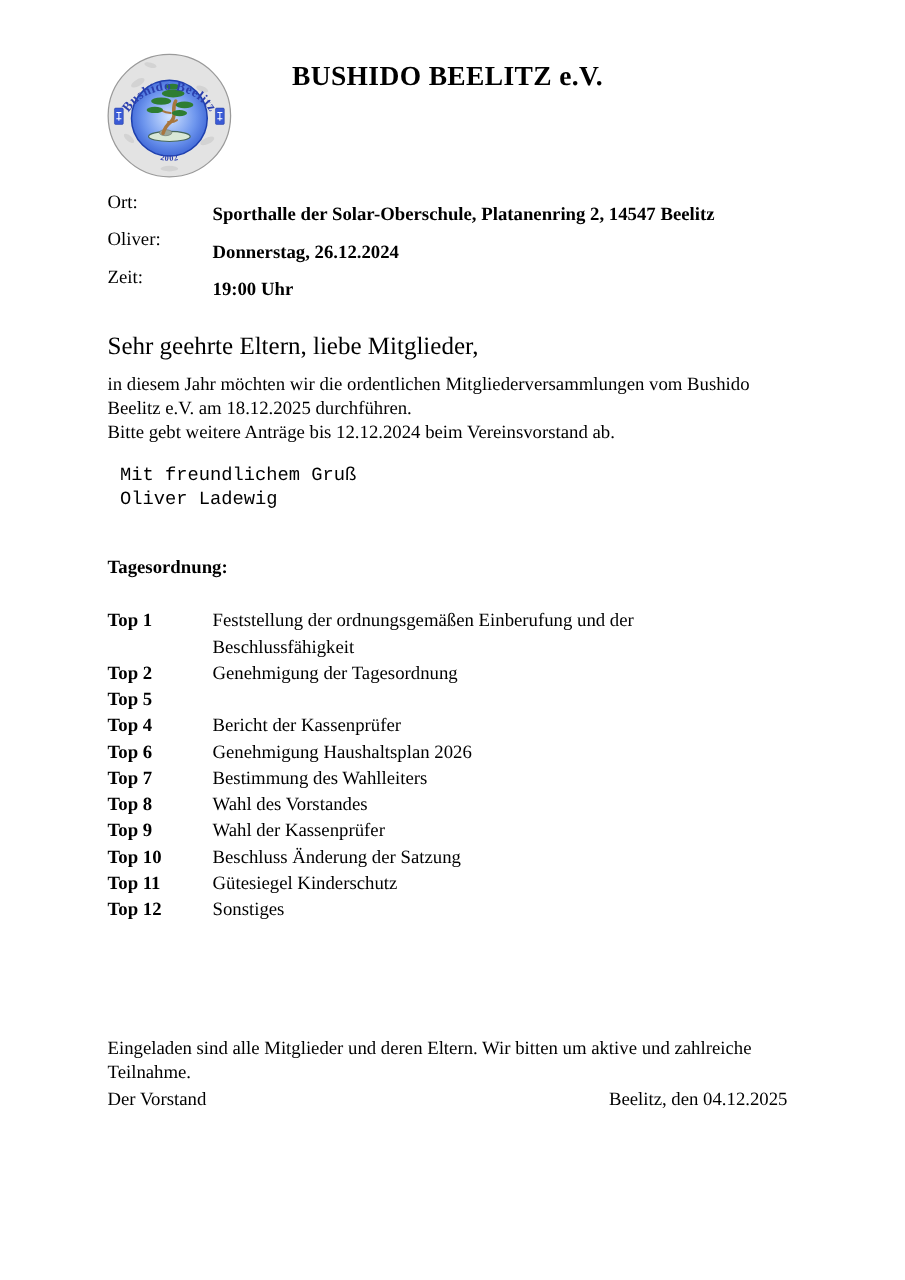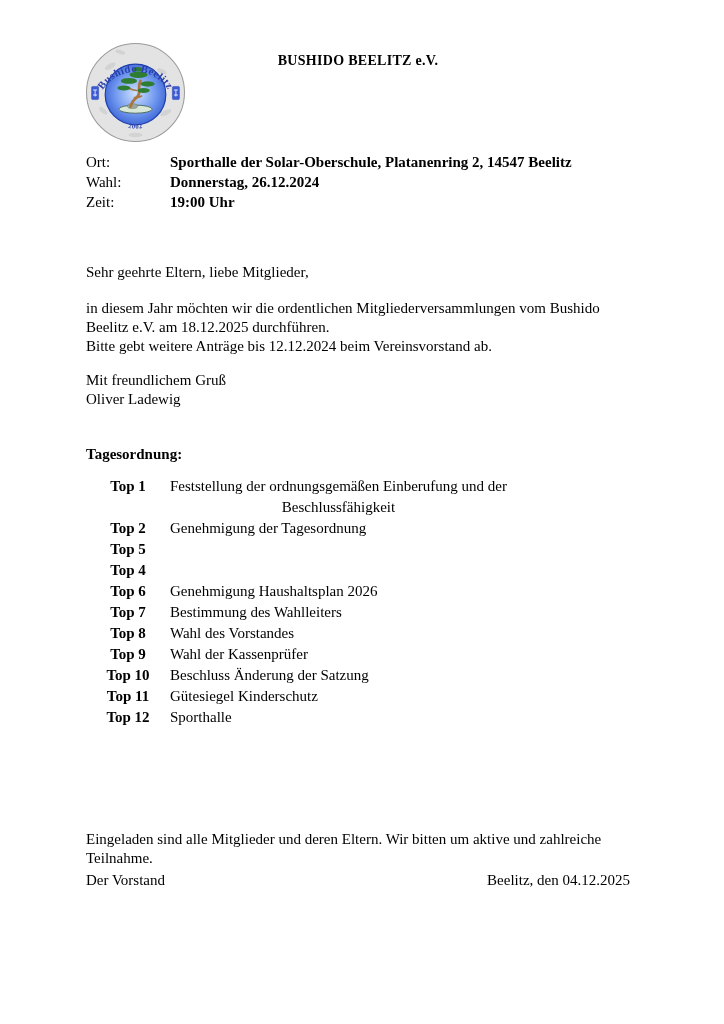--- a/index.html
+++ b/index.html
@@ -9,34 +9,34 @@
     background:#ffffff;
     color:#000000;
     font-family:"Liberation Serif", serif;
     overflow:hidden;
   }
   
   .logo { position:absolute; left:85px; top:42px; width:101px; height:101px; }
   .logo svg { width:100%; height:100%; display:block; }
   
   .header-text { position:absolute; left:86px; top:51px; width:544px; text-align:center; }
-  .title { font-size:14px; font-weight:bold; line-height:19px; letter-spacing:0.3px; }
+  .title { font-size:22px; font-weight:bold; line-height:19px; letter-spacing:0.3px; }
   .subtitle { font-size:15.5px; font-weight:bold; line-height:19px; }
   
   .meta { position:absolute; left:86px; top:152px; font-size:15px; line-height:20px; }
   .meta-row { display:flex; }
   .meta-label { width:84px; flex-shrink:0; }
-  .meta-value { font-weight:bold; white-space:nowrap; }
+  .meta-value { font-weight:bold; white-space:nowrap;margin-top:10px; }
   
-  .salutation { position:absolute; left:86px; top:248px; font-size:15px; line-height:19px;text-align:right; }
+  .salutation { position:absolute; left:86px; top:248px; font-size:20px; line-height:19px;text-align:right; }
   .paragraph  { position:absolute; left:86px; top:284px; font-size:15px; line-height:19px; }
-  .closing    { position:absolute; left:86px; top:356px; font-size:15px; line-height:19px; }
+  .closing    { position:absolute; left:96px; top:356px; font-size:15px; line-height:19px;font-family:Liberation Mono, monospace; }
   
   .agenda-heading { position:absolute; left:86px; top:446px; font-size:15px; font-weight:bold; margin:0; }
-  .agenda { position:absolute; left:86px; top:476px; font-size:15px; line-height:21px;text-align:center; }
+  .agenda { position:absolute; left:86px; top:487px; font-size:15px; line-height:21px; }
   .agenda-row { display:flex; }
   .agenda-label { width:84px; flex-shrink:0; font-weight:bold; }
   
   .note { position:absolute; left:86px; top:815px; font-size:15px; line-height:19px; }
   .signature-row {
     position:absolute; left:86px; top:871px; width:544px;
     display:flex; justify-content:space-between;
     font-size:15px; line-height:19px;
   }
 </style>
@@ -107,21 +107,21 @@
   </div>
 
   <section class="meta">
 
       <div class="meta-row">
         <div class="meta-label">Ort:</div>
         <div class="meta-value">Sporthalle der Solar-Oberschule, Platanenring 2, 14547 Beelitz</div>
       </div>
 
       <div class="meta-row">
-        <div class="meta-label">Wahl:</div>
+        <div class="meta-label">Oliver:</div>
         <div class="meta-value">Donnerstag, 26.12.2024</div>
       </div>
 
       <div class="meta-row">
         <div class="meta-label">Zeit:</div>
         <div class="meta-value">19:00 Uhr</div>
       </div>
     </section>
 
   <p class="salutation">Sehr geehrte Eltern, liebe Mitglieder,</p>
@@ -140,20 +140,21 @@
         <div class="agenda-label">Top 2</div>
         <div class="agenda-desc">Genehmigung der Tagesordnung</div>
       </div>
 
       <div class="agenda-row">
         <div class="agenda-label">Top 5</div>
       </div>
 
       <div class="agenda-row">
         <div class="agenda-label">Top 4</div>
+        <div class="agenda-desc">Bericht der Kassenprüfer</div>
       </div>
 
 
       <div class="agenda-row">
         <div class="agenda-label">Top 6</div>
         <div class="agenda-desc">Genehmigung Haushaltsplan 2026</div>
       </div>
 
       <div class="agenda-row">
         <div class="agenda-label">Top 7</div>
@@ -175,21 +176,21 @@
         <div class="agenda-desc">Beschluss Änderung der Satzung</div>
       </div>
 
       <div class="agenda-row">
         <div class="agenda-label">Top 11</div>
         <div class="agenda-desc">Gütesiegel Kinderschutz</div>
       </div>
 
       <div class="agenda-row">
         <div class="agenda-label">Top 12</div>
-        <div class="agenda-desc">Sporthalle</div>
+        <div class="agenda-desc">Sonstiges</div>
       </div>
     </section>
 
   <p class="note">Eingeladen sind alle Mitglieder und deren Eltern. Wir bitten um aktive und zahlreiche<br>Teilnahme.</p>
   <div class="signature-row">
     <span>Der Vorstand</span>
     <span>Beelitz, den 04.12.2025</span>
   </div>
 
 </div>

